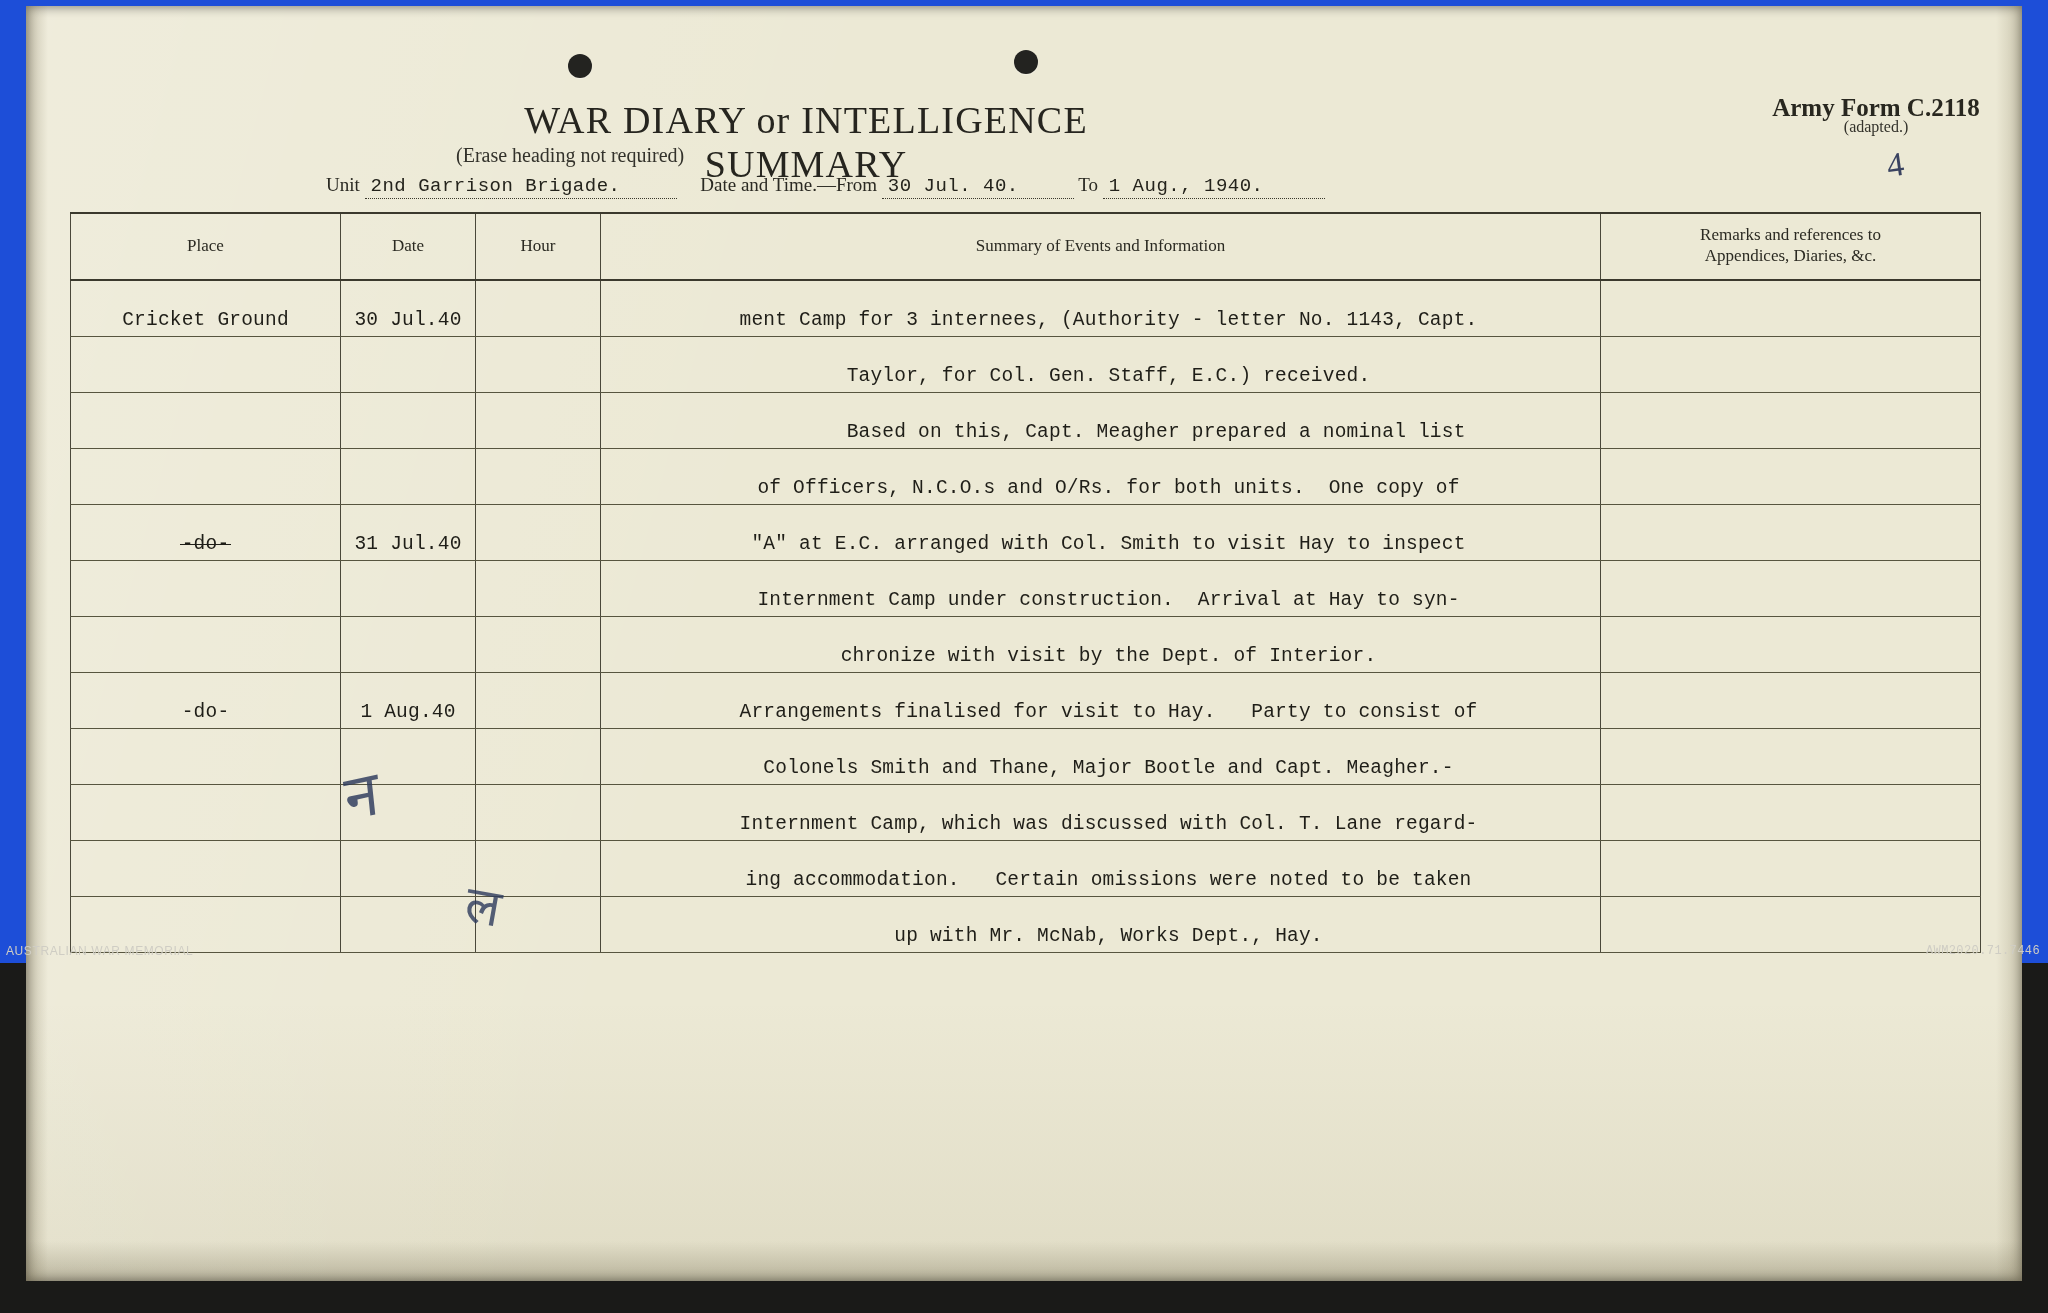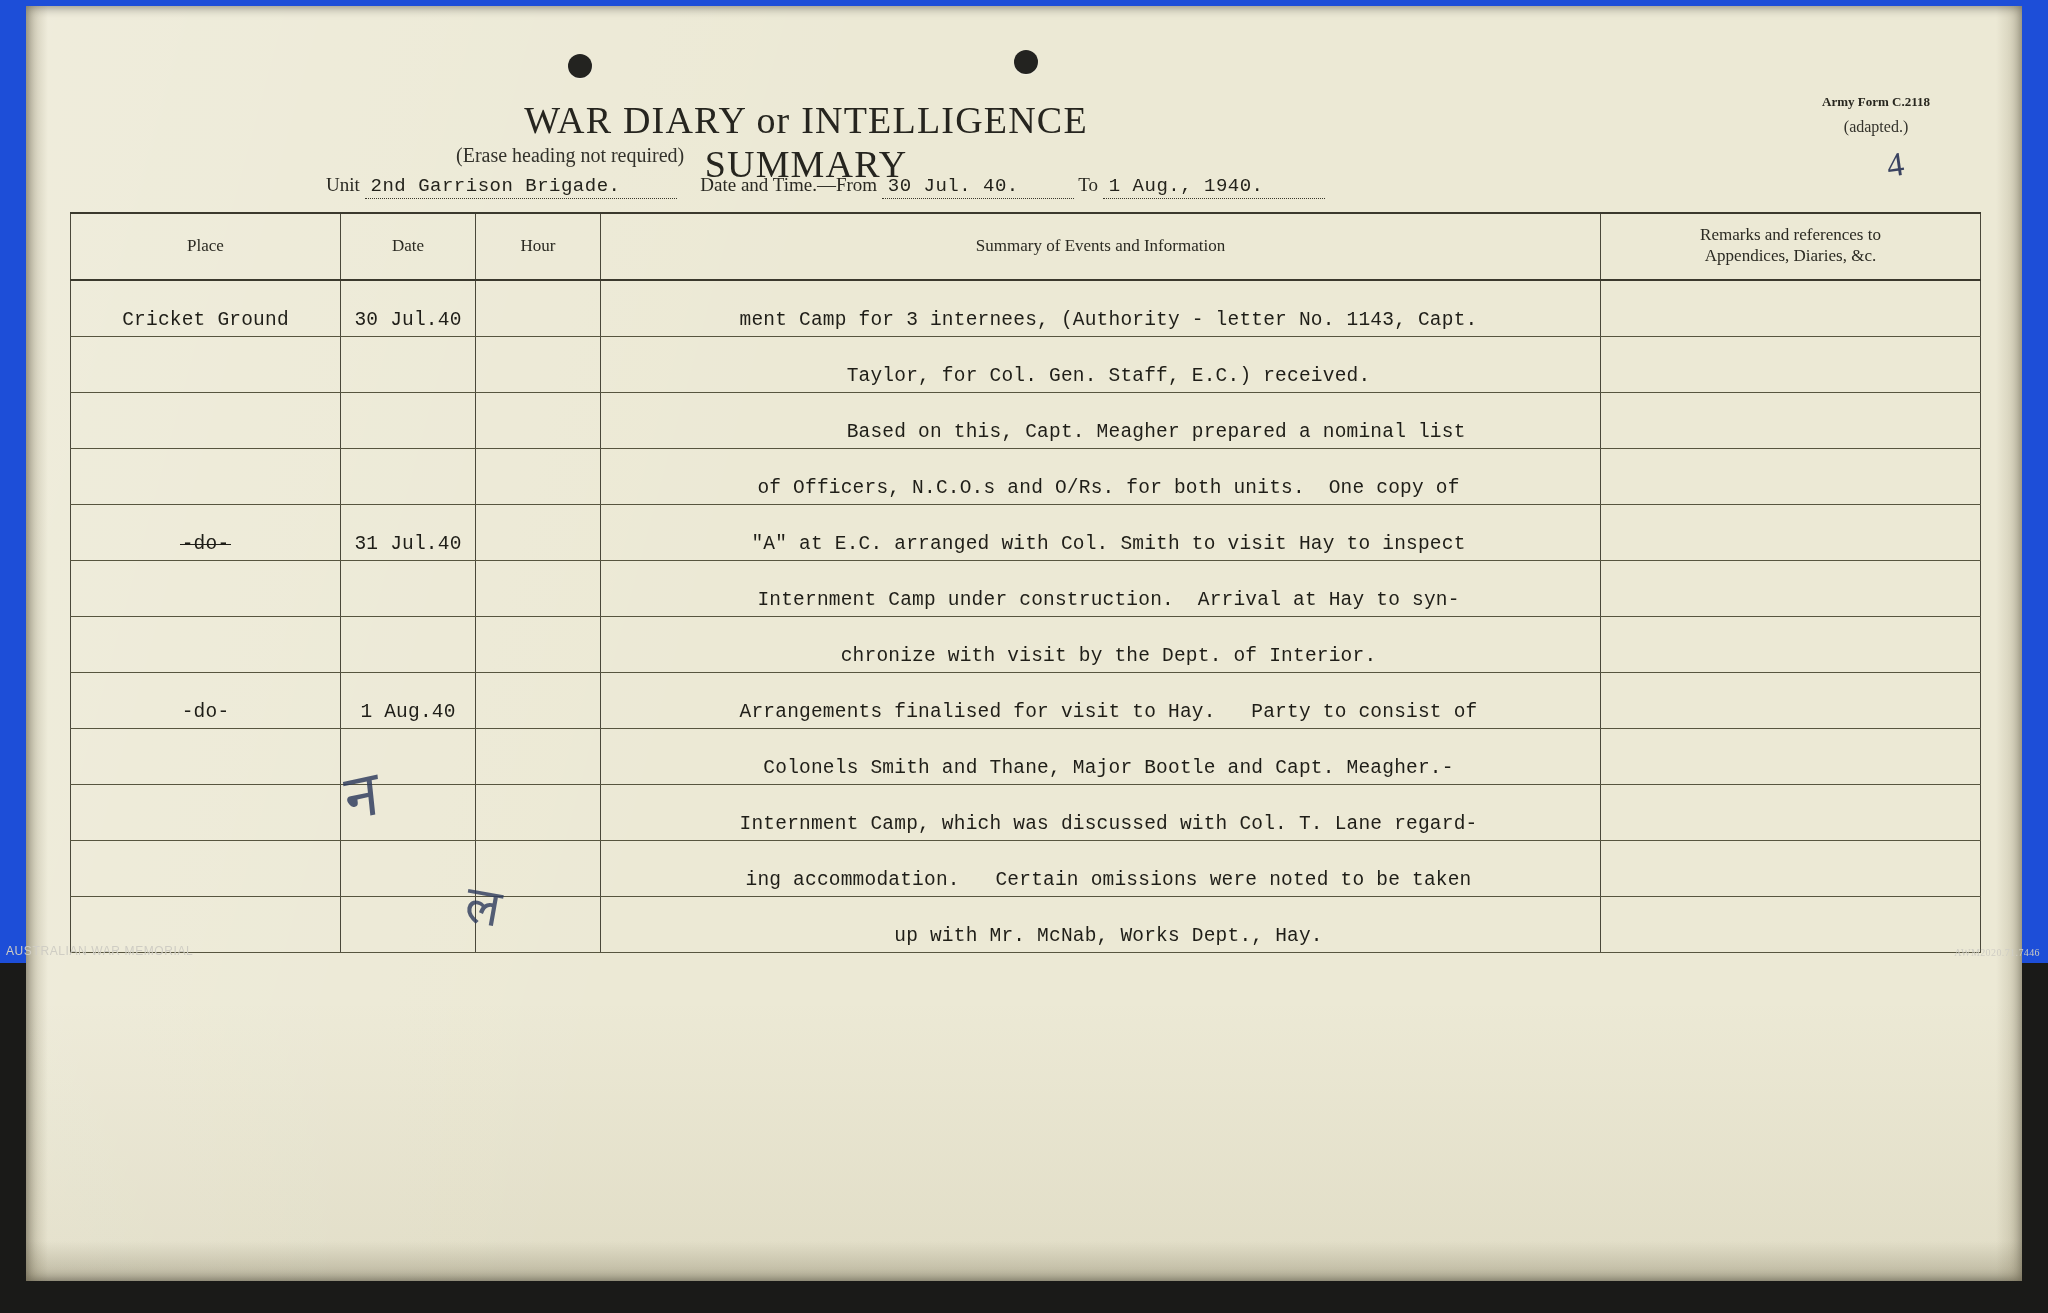--- a/index.html
+++ b/index.html
@@ -94,21 +94,21 @@
     font-size: 20px;
     color: #33322b;
   }
 
   .form-code {
     position: absolute;
     right: 36px;
     top: 88px;
     text-align: center;
     width: 220px;
-    font-size: 13px;
+    font-size: 25px;
     font-weight: bold;
     color: #28271f;
   }
   .form-code-sub {
     position: absolute;
     right: 36px;
     top: 112px;
     text-align: center;
     width: 220px;
     font-size: 16px;
@@ -243,24 +243,24 @@
     bottom: 5px;
     font-size: 12px;
     color: #cfcdc4;
     letter-spacing: 0.6px;
     font-family: "Liberation Sans", sans-serif;
   }
   .footer-right {
     position: absolute;
     right: 8px;
     bottom: 5px;
-    font-size: 10px;
+    font-size: 12px;
     color: #cfcdc4;
     letter-spacing: 0.4px;
-    font-family: Liberation Serif, serif;
+    font-family: Liberation Mono, monospace;
   }
 </style>
 </head>
 <body>
 
 <div id="scan">
 
   <div id="paper">
 
     <div class="punch" id="punch-left"></div>

